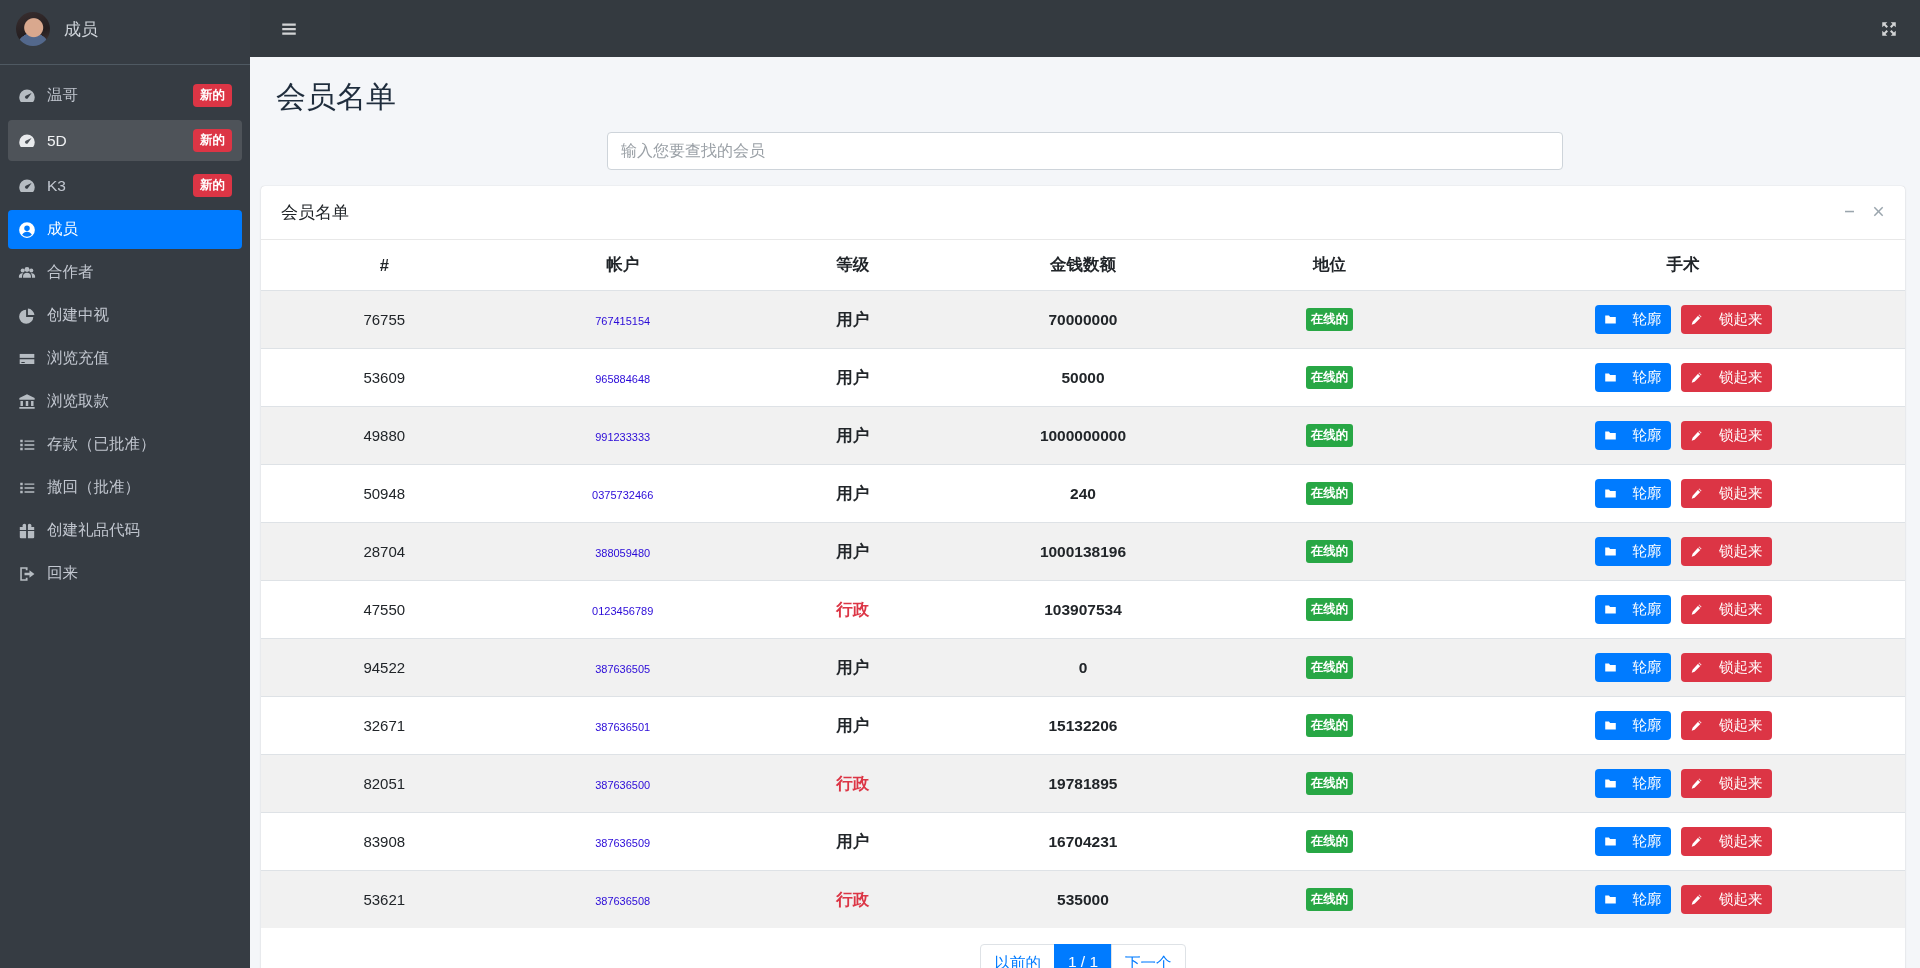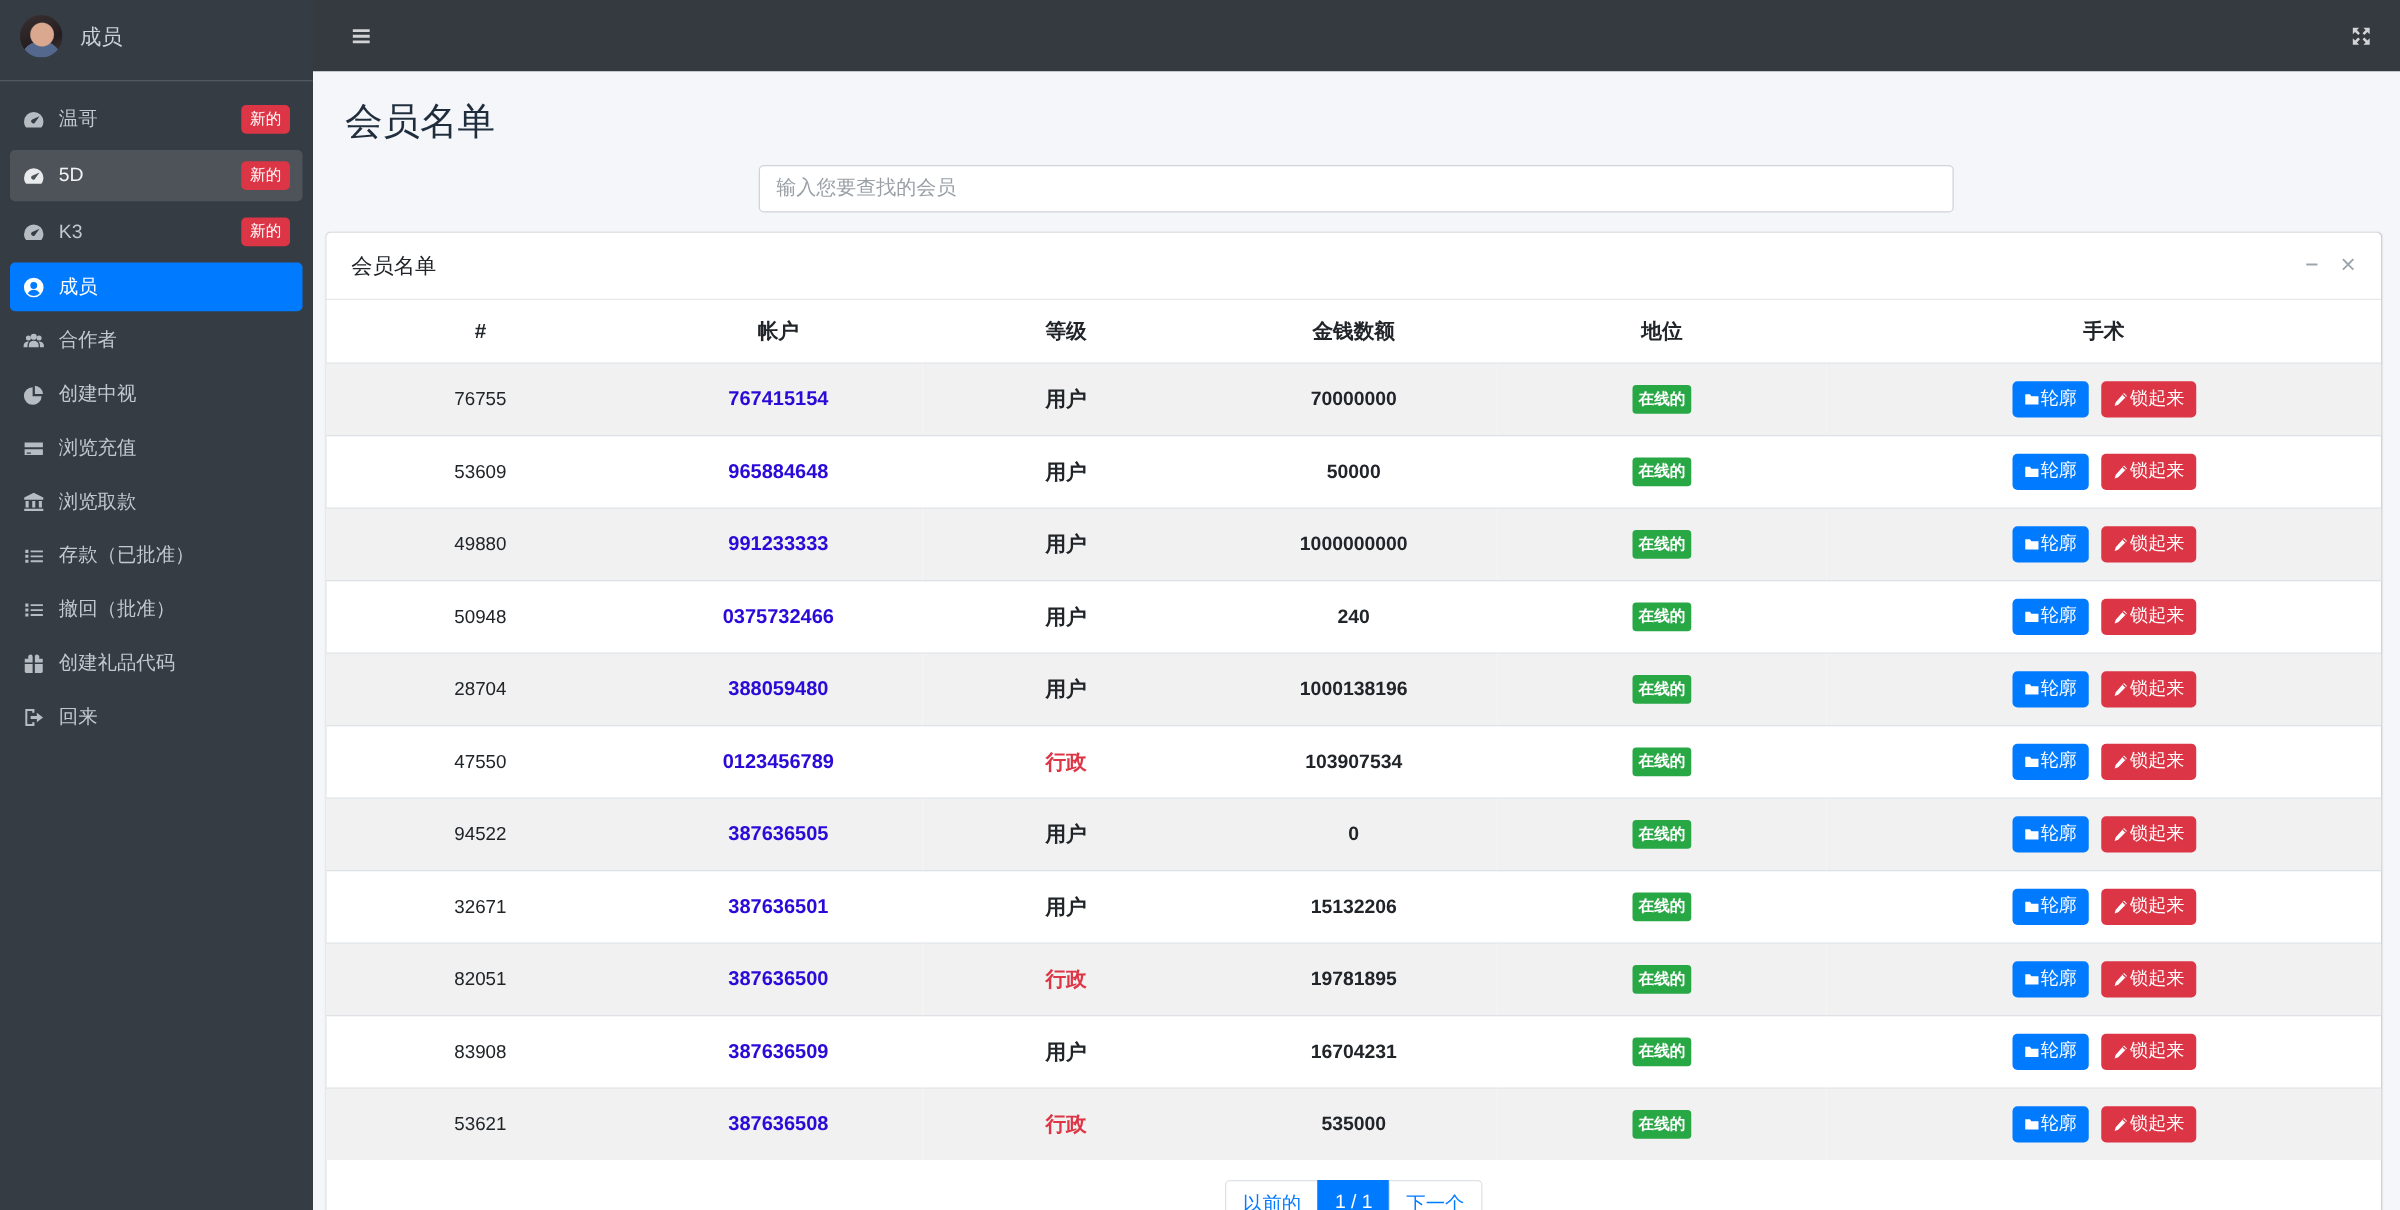--- a/index.html
+++ b/index.html
@@ -37,21 +37,21 @@
     padding:9px 10px; margin-bottom:4px; border-radius:4px;
     font-size:15.5px; cursor:pointer; color:#c2c7d0;
   }
   .nav-item .icon { width:18px; height:18px; color:#b6bcc2; flex:0 0 auto; }
   .nav-item.highlight { background:rgba(255,255,255,.12); color:#f1f3f5; }
   .nav-item.highlight .icon { color:#e8eaec; }
   .nav-item.active { background:#007bff; color:#fff; }
   .nav-item.active .icon { color:#fff; }
   .badge-new {
     margin-left:auto; background:#dc3545; color:#fff;
-    font-size:12.5px; font-weight:normal; padding:3px 7px; border-radius:4px;
+    font-size:12.5px; font-weight:bold; padding:3px 7px; border-radius:4px;
   }
 
   
   .main { margin-left:250px; height:968px; display:flex; flex-direction:column; }
   .navbar {
     height:57px; background:#343a40; flex:0 0 auto;
     display:flex; align-items:center; justify-content:space-between;
     padding:0 22px 0 30px;
   }
   .nav-icon-btn {
@@ -92,29 +92,29 @@
     padding:14px 8px; font-size:16.5px; font-weight:bold;
     border-bottom:1px solid #dee2e6;
   }
   tbody tr { border-top:1px solid #dee2e6; }
   tbody tr:first-child { border-top:none; }
   tbody tr:nth-child(odd) { background:#f1f1f1; }
   td { padding:14px 8px; vertical-align:middle; }
   col.c-id { width:15%; } col.c-acc { width:14%; } col.c-lvl { width:14%; }
   col.c-amt { width:14%; } col.c-st { width:16%; } col.c-act { width:27%; }
   .member-id { font-size:15px; color:#212529; }
-  .account-link { font-weight:bold; font-size:16px; text-decoration:none; cursor:pointer; }
+  .account-link { font-weight:normal; font-size:11px; text-decoration:none; cursor:pointer; }
   .level { font-weight:bold; font-size:16.5px; }
   .amount { font-weight:bold; font-size:15.5px; }
   .status-badge {
     display:inline-block; background:#28a745; color:#fff;
     font-size:12.5px; font-weight:bold; padding:3px 5px; border-radius:3px;
   }
   .btn {
-    display:inline-flex; align-items:center; gap:1px;
+    display:inline-flex; align-items:center; gap:16px;
     border:none; border-radius:4px; color:#fff; cursor:pointer;
     font-size:14.5px; padding:5px 9px; margin:0 3px;
     font-family:inherit; line-height:19px;
   }
   .btn .icon { width:13px; height:13px; }
   .btn-profile { background:#007bff; }
   .btn-lock { background:#dc3545; }
 
   
   .pagination { display:flex; justify-content:center; margin-top:16px; padding-bottom:20px; }

